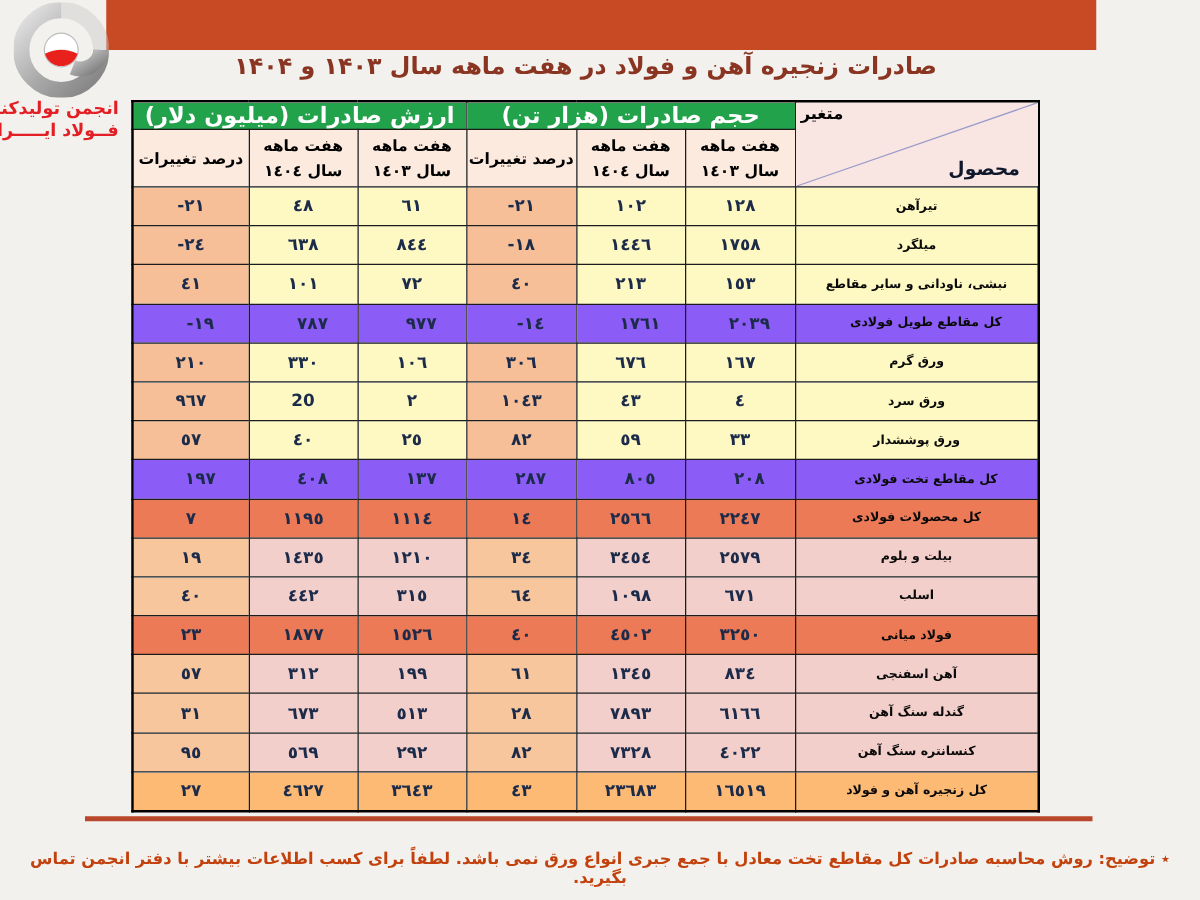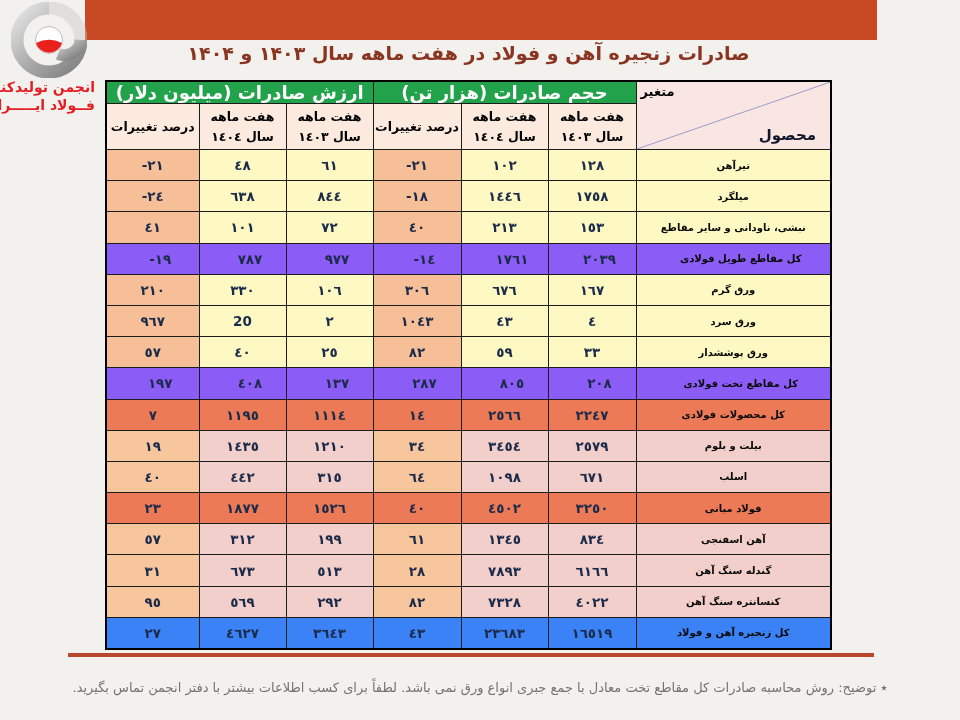--- a/index.html
+++ b/index.html
@@ -29,26 +29,26 @@
   .corner svg{position:absolute;left:0;top:0;width:100%;height:100%;}
   .corner .var-label{position:absolute;left:4px;top:2px;font-size:13px;font-weight:bold;color:#000;}
   .corner .prod-label{position:absolute;right:14px;bottom:5px;font-size:15px;font-weight:bold;color:#0f172a;}
   tbody td{height:30.2px;}
   td.num{font-size:13.5px;font-weight:bold;color:#1C2B4A;}
   td.prod{font-size:10px;font-weight:bold;color:#0a0a0a;}
   tr.peach  td{background:#fef9c3;}  tr.peach  td.pct{background:#F6BF97;}
   tr.pink   td{background:#F2CFCA;}  tr.pink   td.pct{background:#F7C69D;}
   tr.gray   td{background:#8b5cf6;padding-left:15px;}
   tr.orange td{background:#EC7A57;}
-  tr.yellow td{background:#3b82f6;}
+  tr.yellow td{background:#fdba74;}
   
   .red-rule{position:absolute;left:68px;top:653px;width:806px;height:4px;background:#B9472B;}
   .footnote{
     position:absolute;left:20px;top:680px;width:920px;text-align:center;direction:rtl;
-    font-size:13px;font-weight:normal;color:#737373;
+    font-size:13px;font-weight:bold;color:#c2410c;
   }
 </style>
 </head>
 <body>
 
 <div class="banner"></div>
 
 <div class="logo">
   <svg class="logo-swirl" width="76" height="76" viewBox="0 0 76 76">
     <defs>

